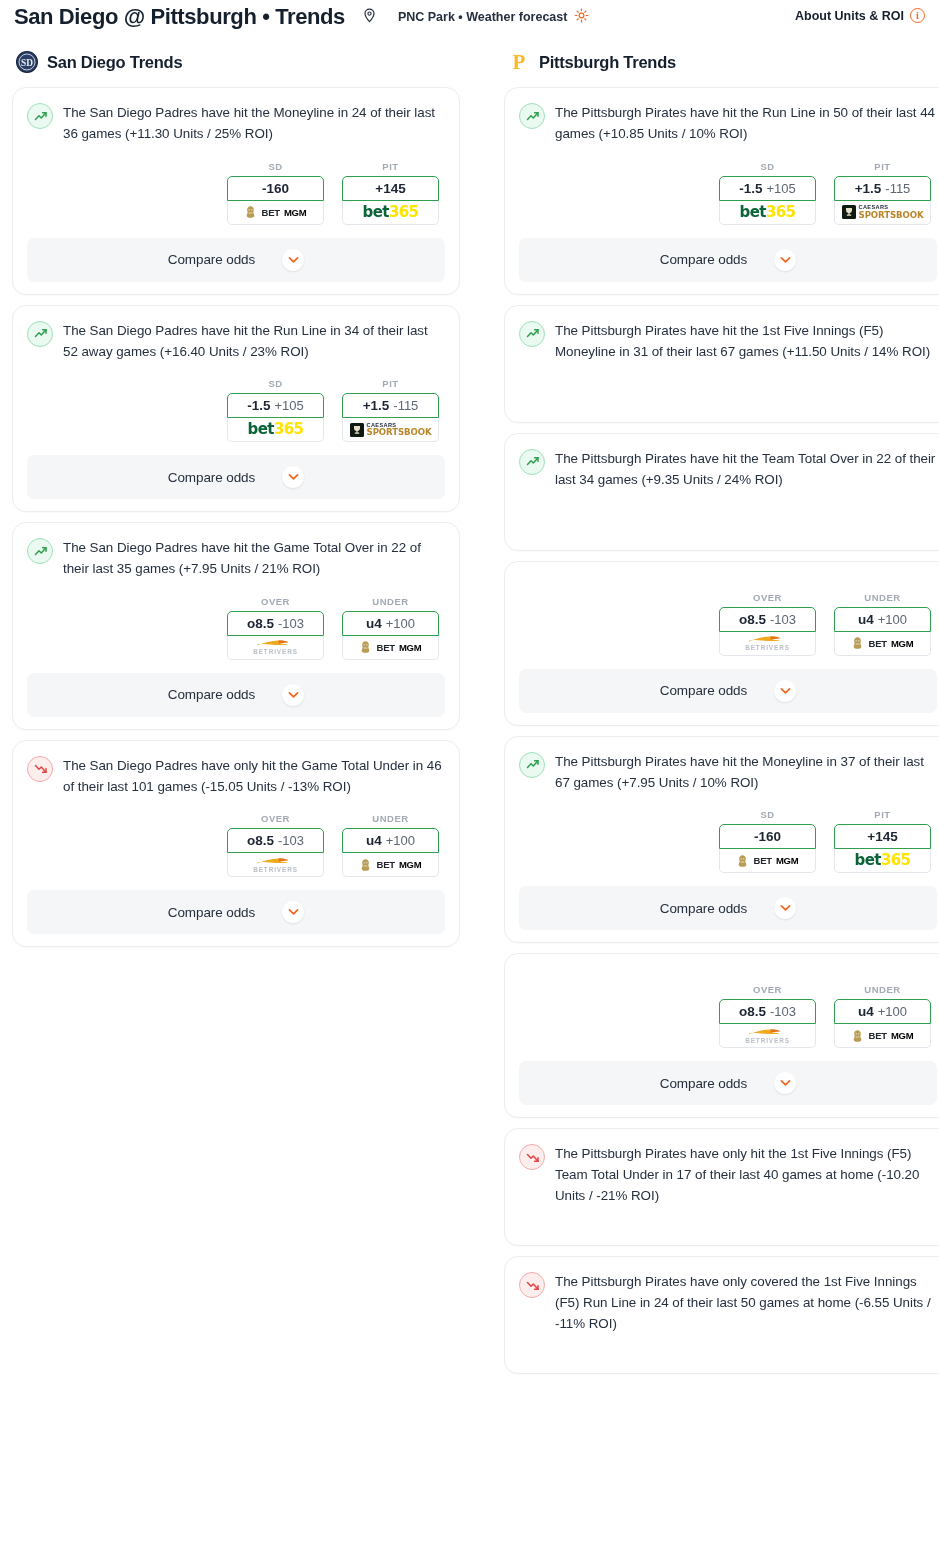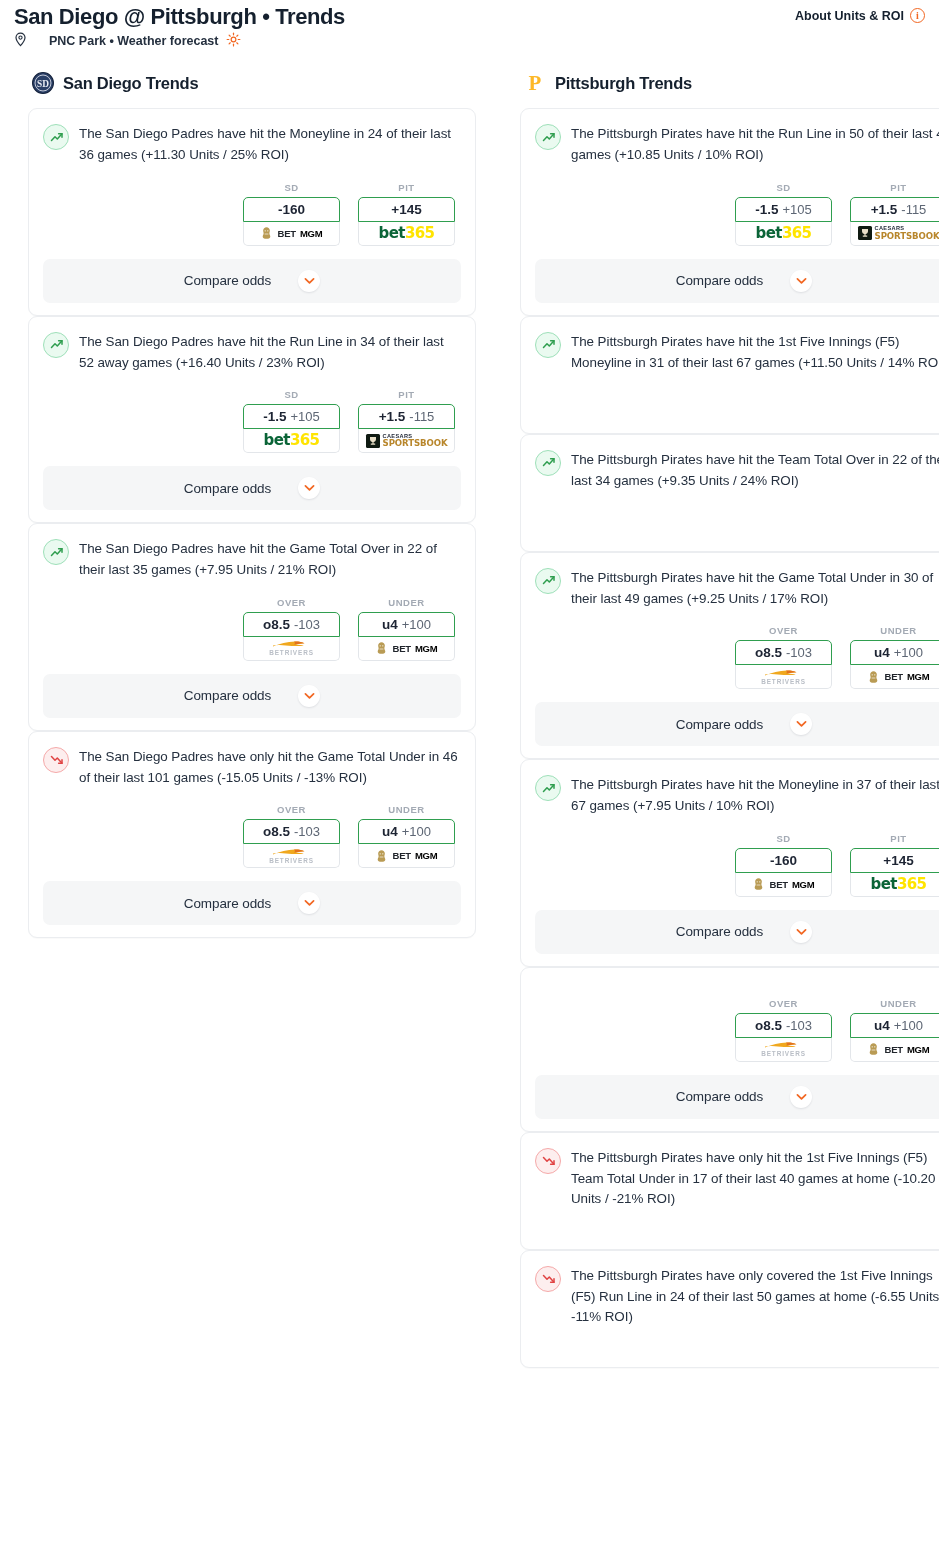--- a/index.html
+++ b/index.html
@@ -12,21 +12,21 @@
   }
   body { padding: 0 0 12px 0; }
 
   
   .page-header {
     display: flex;
     align-items: flex-start;
     justify-content: space-between;
     padding: 4px 14px 0 14px;
   }
-  .title-block { display: flex; flex-direction: column; gap: 3px; }
+  .title-block { display: flex; flex-direction: row; gap: 18px; align-items: center; }
   .page-title {
     font-size: 22px;
     font-weight: 700;
     letter-spacing: -0.4px;
     color: #15202e;
     line-height: 1.15;
   }
   .venue-row {
     display: flex;
     align-items: center;
@@ -58,21 +58,21 @@
     font-weight: 700;
     font-family: "Liberation Serif", serif;
     display: flex; align-items: center; justify-content: center;
     line-height: 1;
   }
 
   
   .columns {
     display: flex;
     gap: 44px;
-    padding: 22px 14px 0 28px;
+    padding: 22px 14px 0 12px;
     align-items: flex-start;
   }
   .column { width: 448px; flex: 0 0 448px; }
 
   .col-head {
     display: flex;
     align-items: center;
     gap: 9px;
     margin-bottom: 14px;
     padding-left: 4px;
@@ -84,21 +84,22 @@
     color: #15202e;
   }
 
   
   .team-logo { width: 22px; height: 22px; display: block; flex: 0 0 22px; }
 
   
   .trend-card {
     background: #ffffff;
     border: 1px solid #ebedf0;
-    border-radius: 9px;
+    border-radius: 14px;
+    margin-bottom: 10px;
     padding: 14px 14px 12px 14px;
     box-shadow: 0 1px 1px rgba(18,28,45,0.025);
   }
   .trend-card.tall { min-height: 118px; }
 
   .trend-top {
     display: flex;
     gap: 10px;
     align-items: flex-start;
   }
@@ -574,29 +575,20 @@
             <svg width="19" height="17" viewBox="0 0 19 17" fill="none">
       <path d="M4.5 11.5 L8 7.8 L10.3 10 L15 4.8" stroke="#2f9e4f" stroke-width="1.5" stroke-linecap="round" stroke-linejoin="round"></path>
       <path d="M15 4.8 L15 8.2 M15 4.8 L11.6 4.8" stroke="#2f9e4f" stroke-width="1.5" stroke-linecap="round"></path>
     </svg>
           </span>
       <div class="trend-text">The Pittsburgh Pirates have hit the Team Total Over in 22 of their last 34 games (+9.35 Units / 24% ROI)</div>
     </div>
 
   </div>
       <div class="trend-card">
-    <div class="trend-top">
-      <span class="trend-icon up">
-            <svg width="19" height="17" viewBox="0 0 19 17" fill="none">
-      <path d="M4.5 11.5 L8 7.8 L10.3 10 L15 4.8" stroke="#2f9e4f" stroke-width="1.5" stroke-linecap="round" stroke-linejoin="round"></path>
-      <path d="M15 4.8 L15 8.2 M15 4.8 L11.6 4.8" stroke="#2f9e4f" stroke-width="1.5" stroke-linecap="round"></path>
-    </svg>
-          </span>
-      <div class="trend-text">The Pittsburgh Pirates have hit the Game Total Under in 30 of their last 49 games (+9.25 Units / 17% ROI)</div>
-    </div>
     <div class="odds-row">
          <div class="odds-cell">
     <div class="odds-label">OVER</div>
     <div class="odds-box">
       <span class="odds-main">o8.5</span>
               <span class="odds-juice">-103</span>
     </div>
     <div class="book-box">
               <span class="logo-betrivers">
       <svg class="swoosh" width="42" height="9" viewBox="0 0 42 9">

